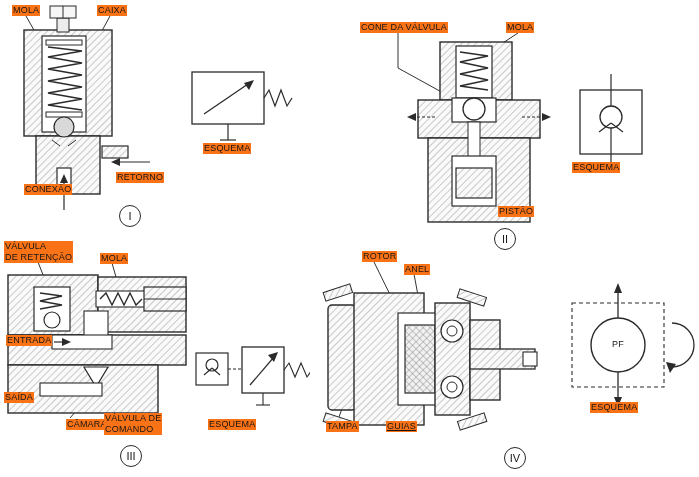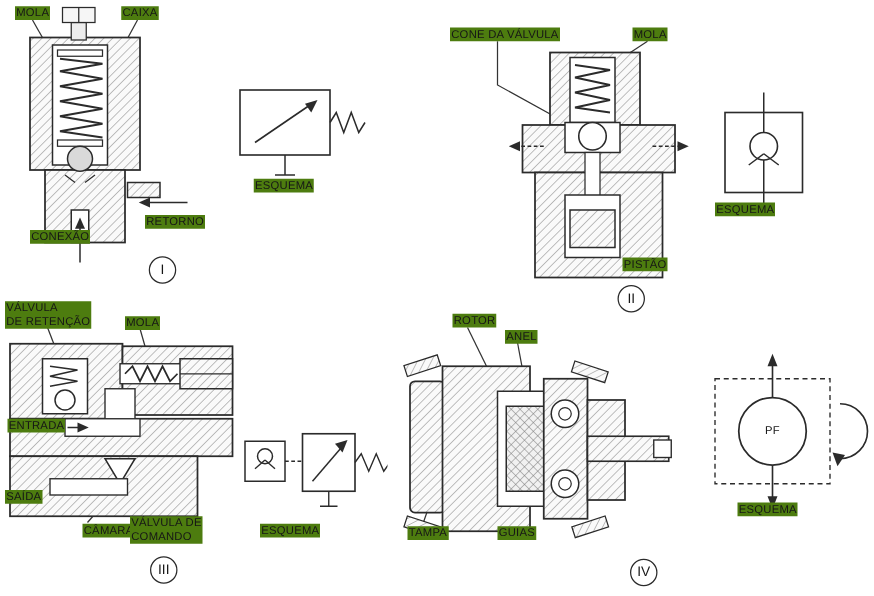--- a/index.html
+++ b/index.html
@@ -3,21 +3,21 @@
 <meta charset="utf-8">
 <style>
   * { margin:0; padding:0; box-sizing:border-box; }
   html,body { background:#ffffff; }
   body { font-family:"Liberation Sans", sans-serif; }
   #canvas { position:relative; width:699px; height:477px; background:#fff; overflow:hidden; }
   .panel { position:absolute; }
   .panel svg { position:absolute; left:0; top:0; }
   .lbl {
     position:absolute; font-size:9px; line-height:1.2; color:#161616;
-    letter-spacing:.2px; white-space:pre-line; background:#4d7c0f; padding:0 1px;
+    letter-spacing:.2px; white-space:pre-line; background:#f97316; padding:0 1px;
     z-index:3;
   }
   .lbl.ctr { text-align:center; }
   .numeral {
     position:absolute; width:22px; height:22px; border:1.3px solid #2a2a2a;
     border-radius:50%; display:flex; align-items:center; justify-content:center;
     font-size:11px; color:#161616; background:#fff; z-index:3;
   }
 </style>
 </head>
@@ -237,19 +237,19 @@
       <line x1="308" y1="83" x2="308" y2="54" stroke="#2b2b2b" stroke-width="1.3"></line>
       <polygon points="308,48 304,58 312,58" fill="#2b2b2b"></polygon>
       <line x1="308" y1="137" x2="308" y2="166" stroke="#2b2b2b" stroke-width="1.3"></line>
       <polygon points="308,172 304,162 312,162" fill="#2b2b2b"></polygon>
       <path d="M 362,88 A 20,20 0 0 1 362,132" fill="none" stroke="#2b2b2b" stroke-width="1.3"></path>
       <polygon points="360,138 356,127 366,129" fill="#2b2b2b"></polygon>
     </svg>
     <span class="lbl" style="left:52px;top:16px;">ROTOR</span>
     <span class="lbl" style="left:94px;top:29px;">ANEL</span>
     <span class="lbl" style="left:16px;top:186px;">TAMPA</span>
-    <span class="lbl" style="left:88px;top:186px;">GUIAS</span>
+    <span class="lbl" style="left:76px;top:186px;text-decoration:underline;">GUIAS</span>
     <span class="lbl ctr" style="left:296px;top:104px;width:24px;background:transparent;">PF</span>
     <span class="lbl" style="left:280px;top:167px;">ESQUEMA</span>
     <div class="numeral" style="left:194px;top:212px;text-align:right;">IV</div>
   </section>
 
 </div>
 
 </body></html>

